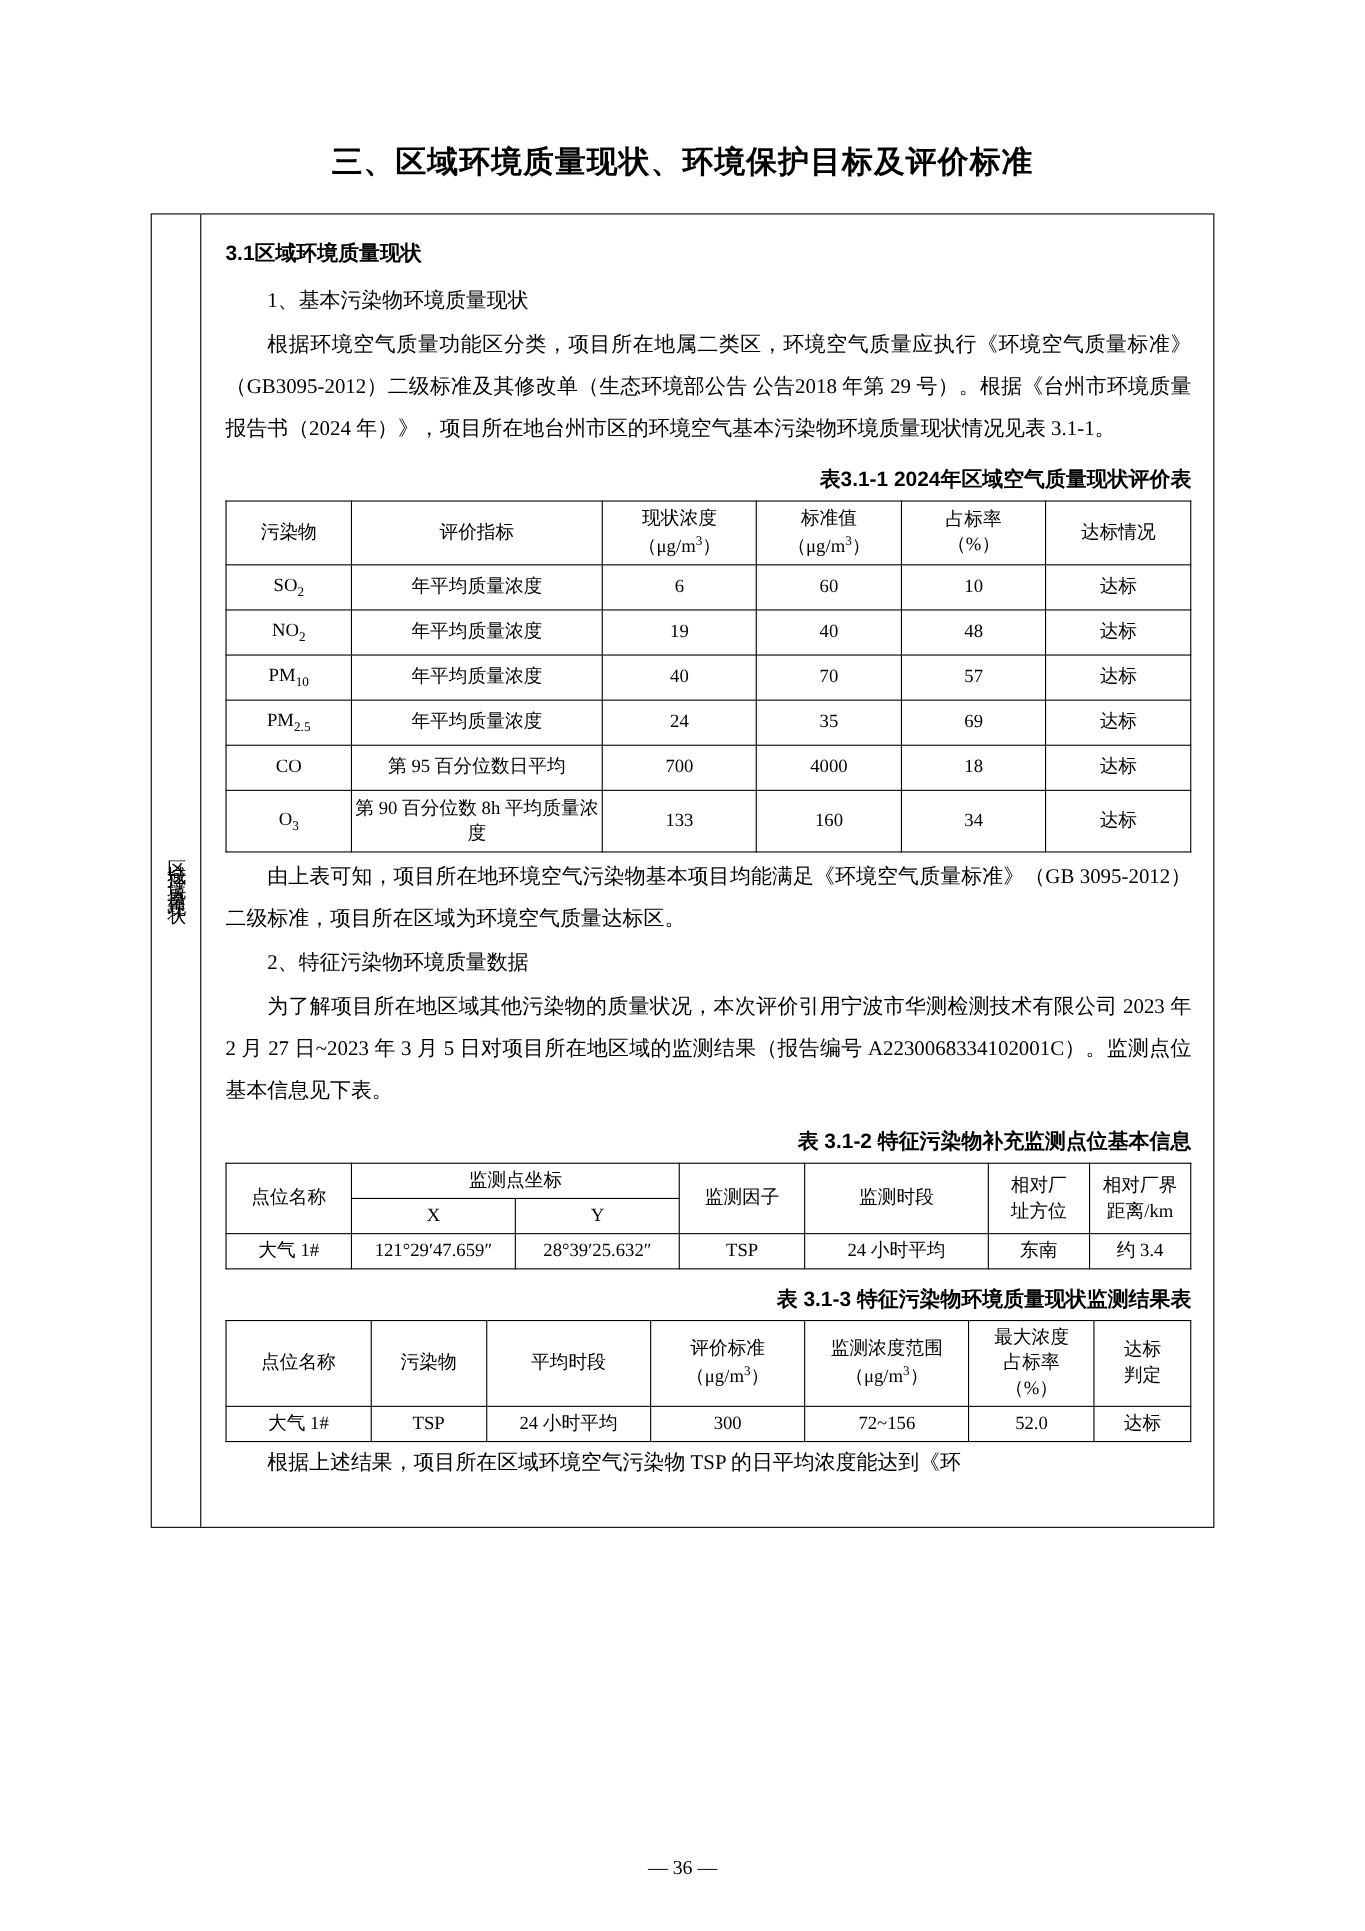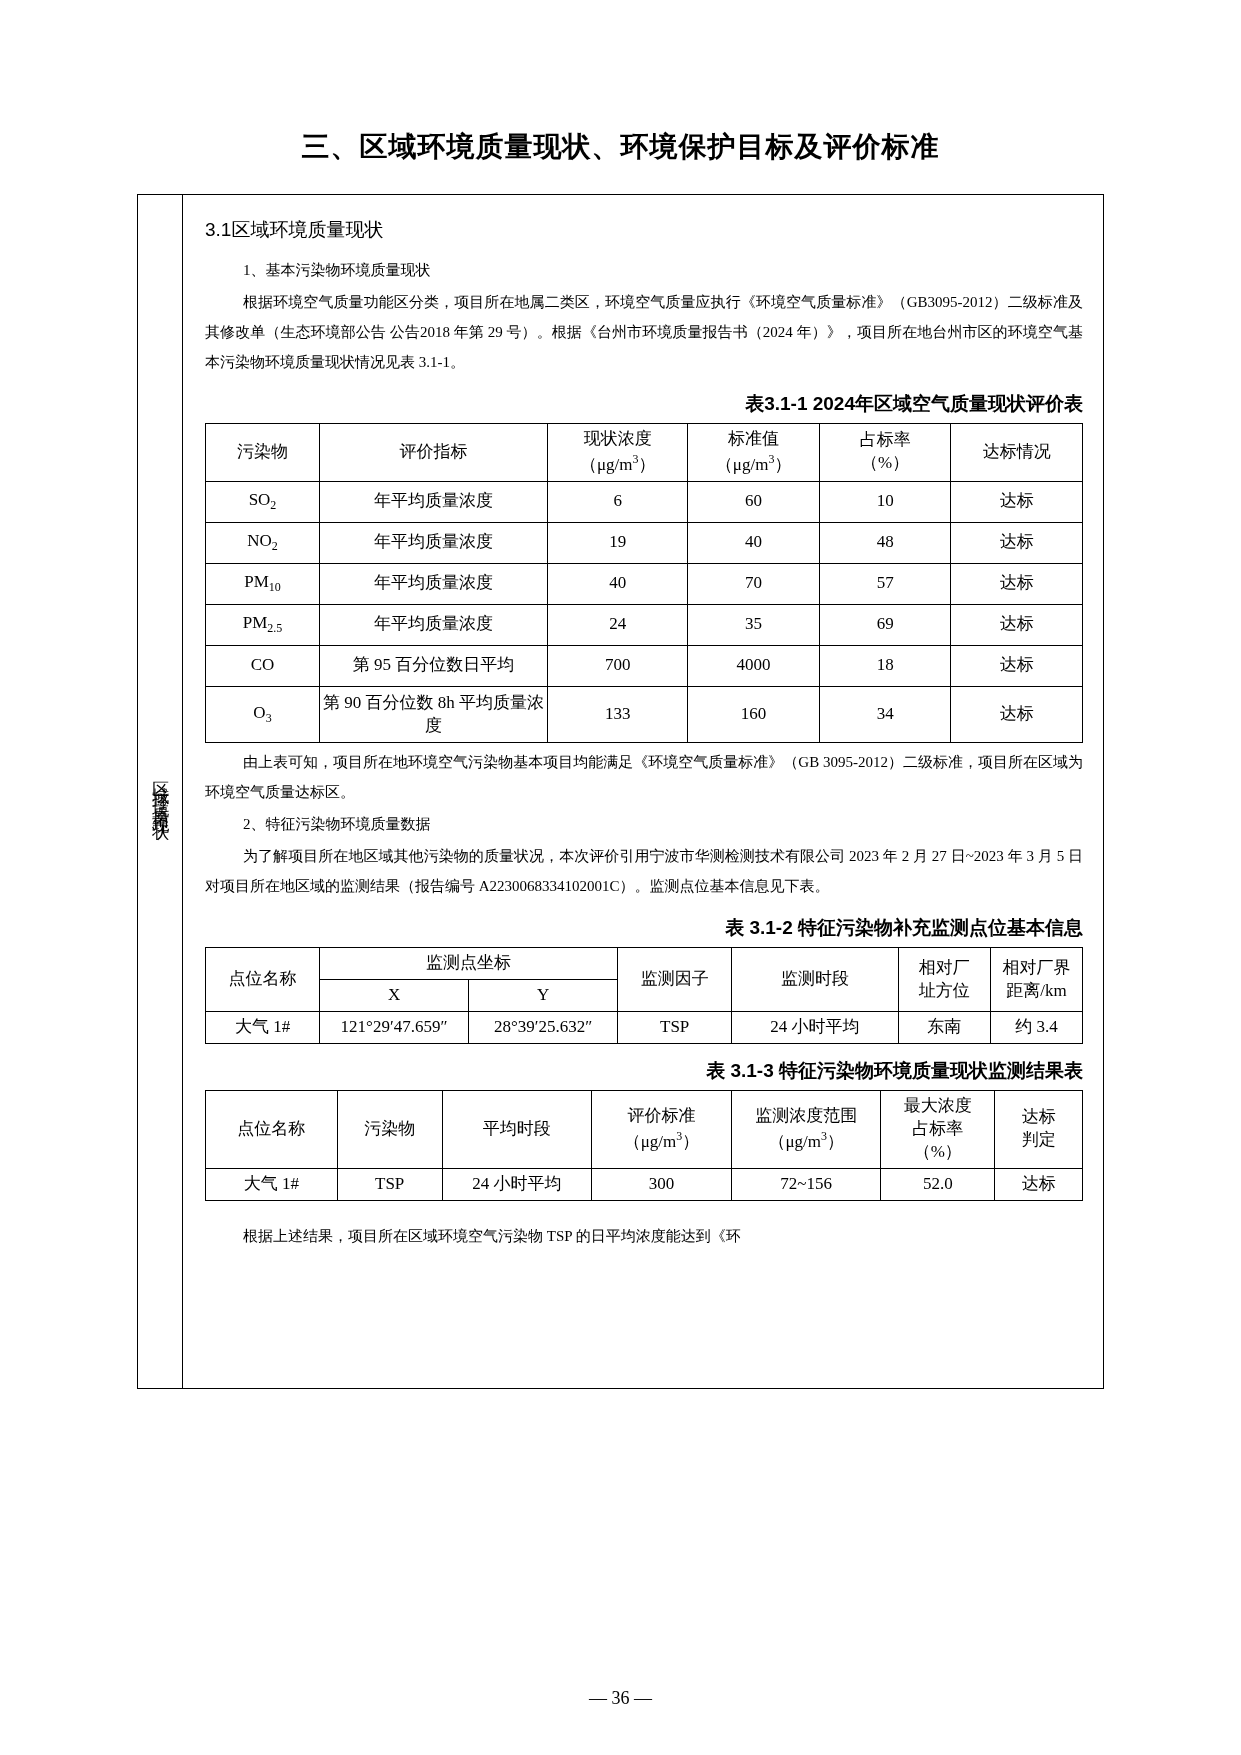--- a/index.html
+++ b/index.html
@@ -53,26 +53,26 @@
     letter-spacing: 6px;
     line-height: 1.1;
   }
   .content {
     flex: 1;
     padding: 22px 20px 14px 22px;
     box-sizing: border-box;
   }
   .h-bold {
     font-family: "Liberation Sans", sans-serif;
-    font-weight: normal;
+    font-weight: bold;
     font-size: 19px;
     margin: 0 0 12px 0;
   }
   .para {
-    font-size: 15px;
+    font-size: 19px;
     line-height: 2.0;
     margin: 0 0 2px 0;
     text-align: justify;
     text-justify: inter-ideograph;
     font-family: Liberation Serif, serif;
   }
   .indent {
     text-indent: 38px;
   }
   .tbl-caption {
@@ -274,19 +274,19 @@
             <td>TSP</td>
             <td>24 小时平均</td>
             <td>300</td>
             <td>72~156</td>
             <td>52.0</td>
             <td>达标</td>
           </tr>
         </tbody>
       </table>
 
-      <div class="para indent" style="margin-top:20px">根据上述结果，项目所在区域环境空气污染物 TSP 的日平均浓度能达到《环</div>
+      <div class="para indent" style="margin-top:0">根据上述结果，项目所在区域环境空气污染物 TSP 的日平均浓度能达到《环</div>
 
     </div>
   </div>
 
   <div class="footer">— 36 —</div>
 </div>
 
 </body></html>

